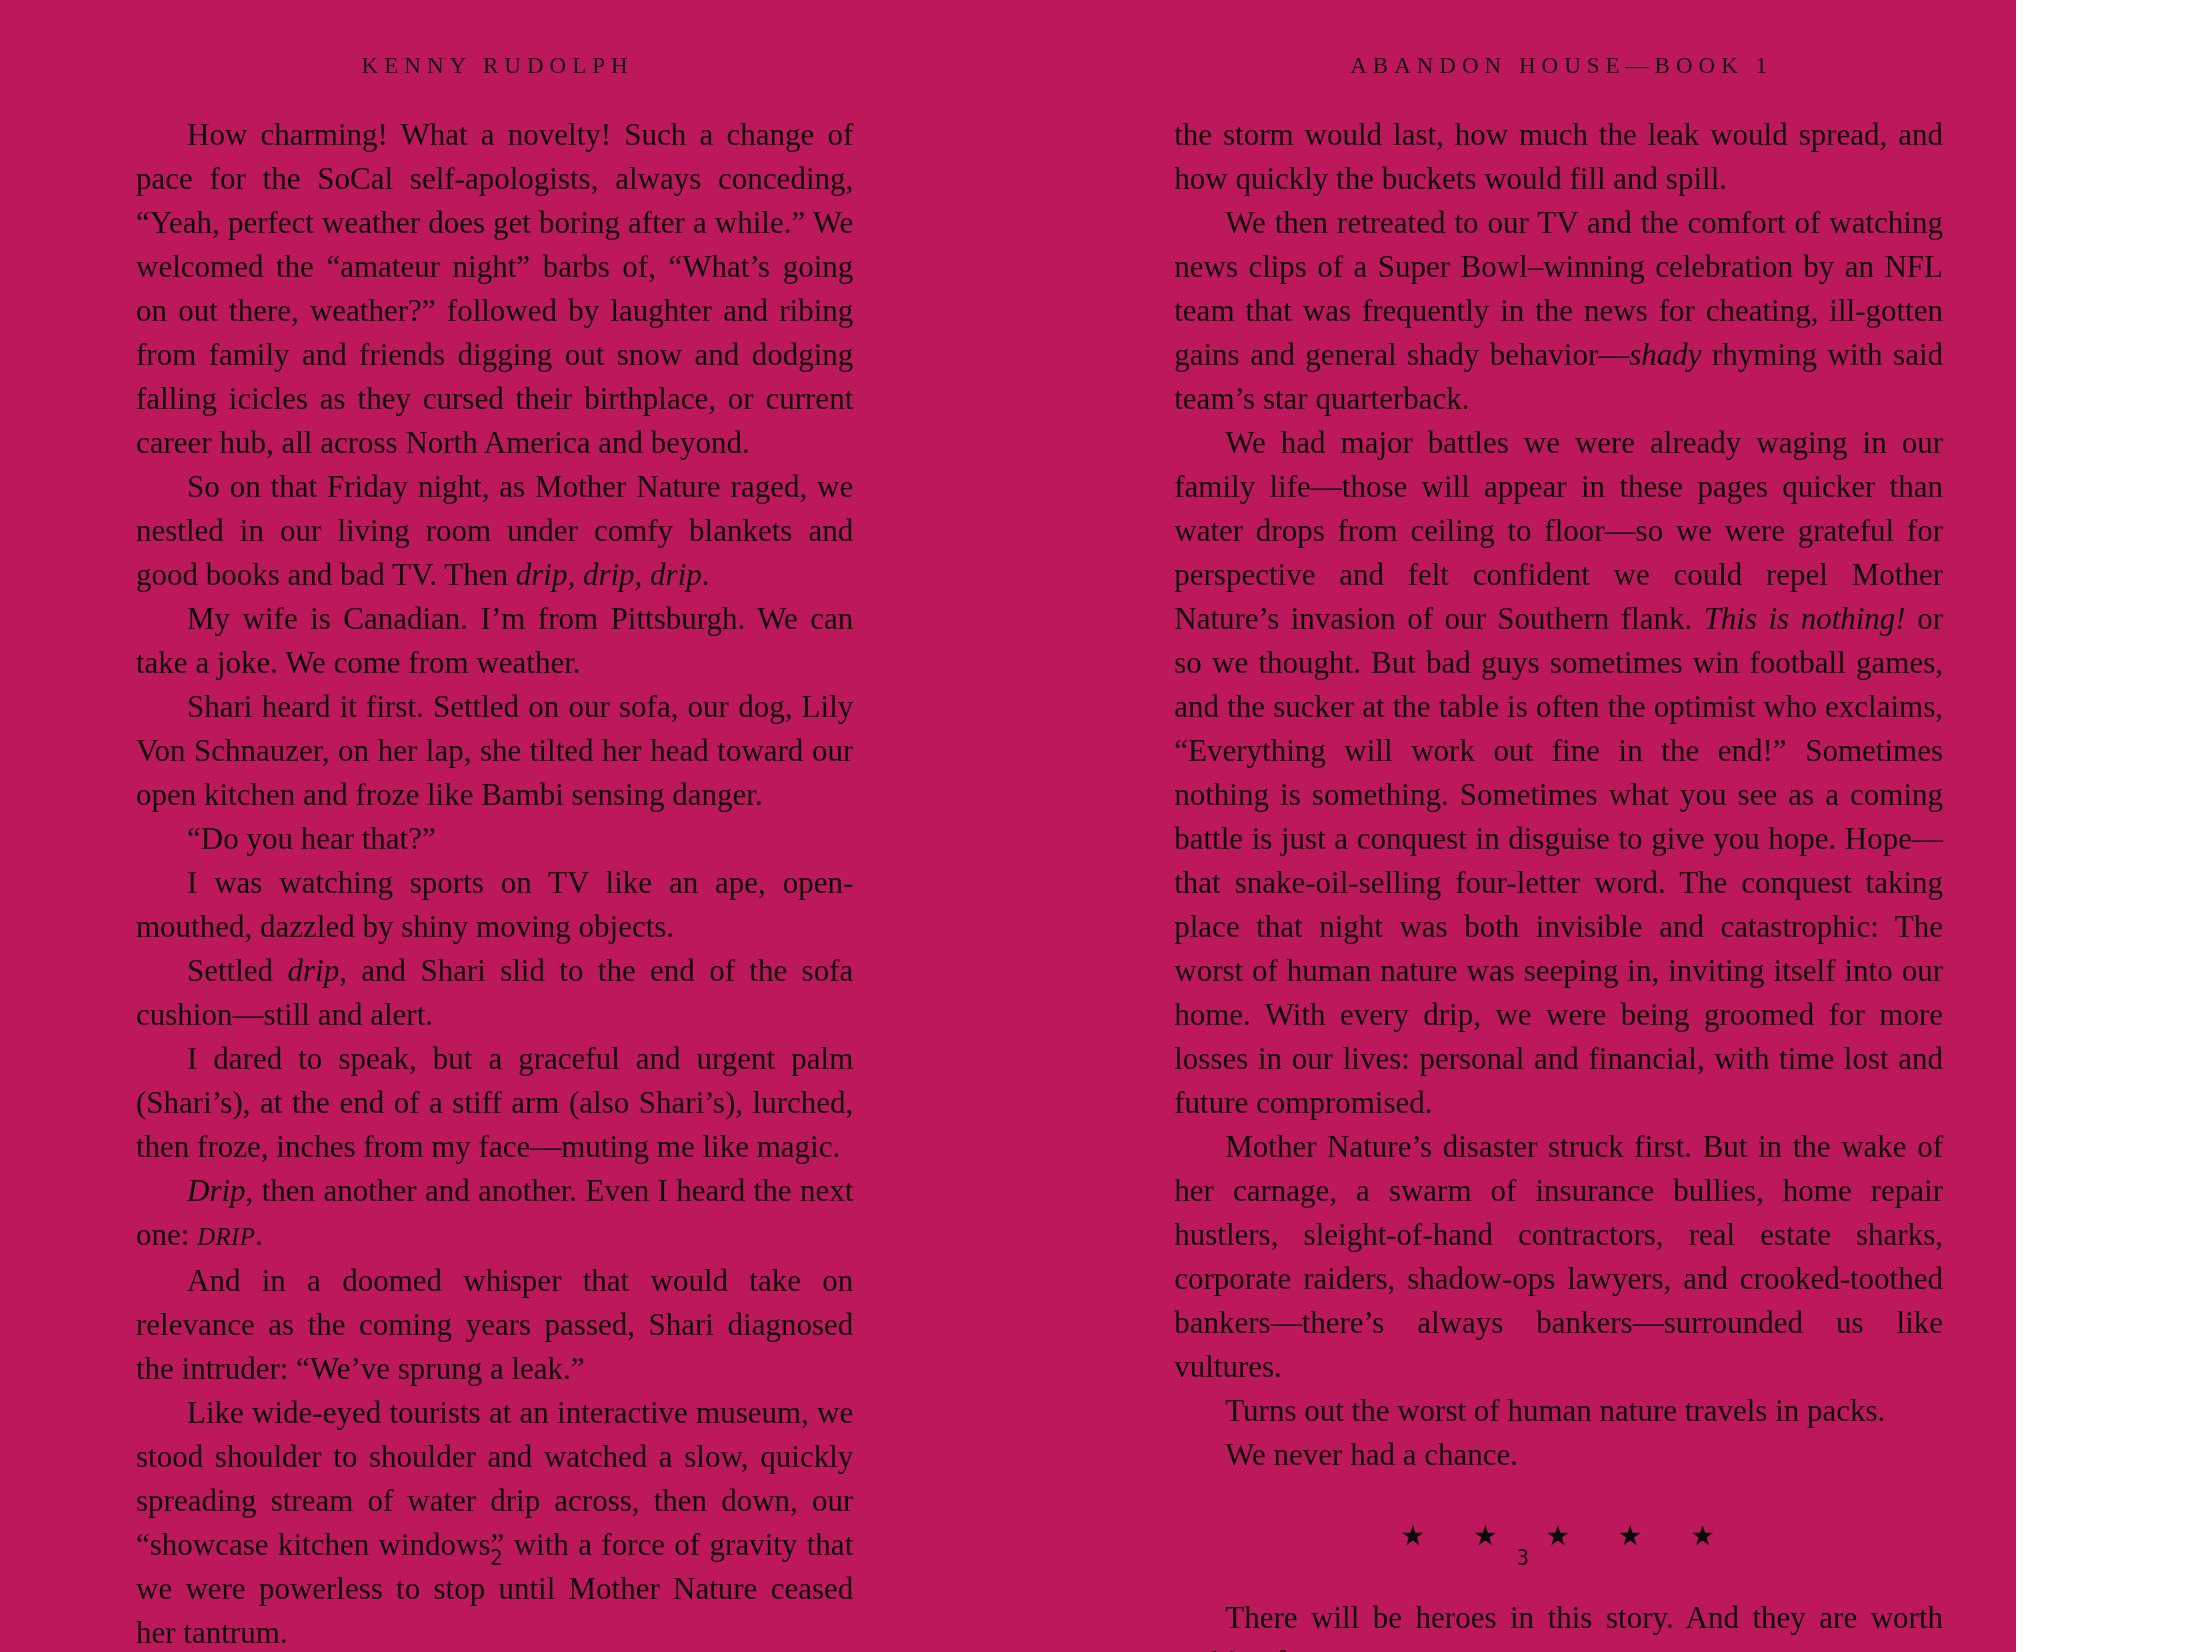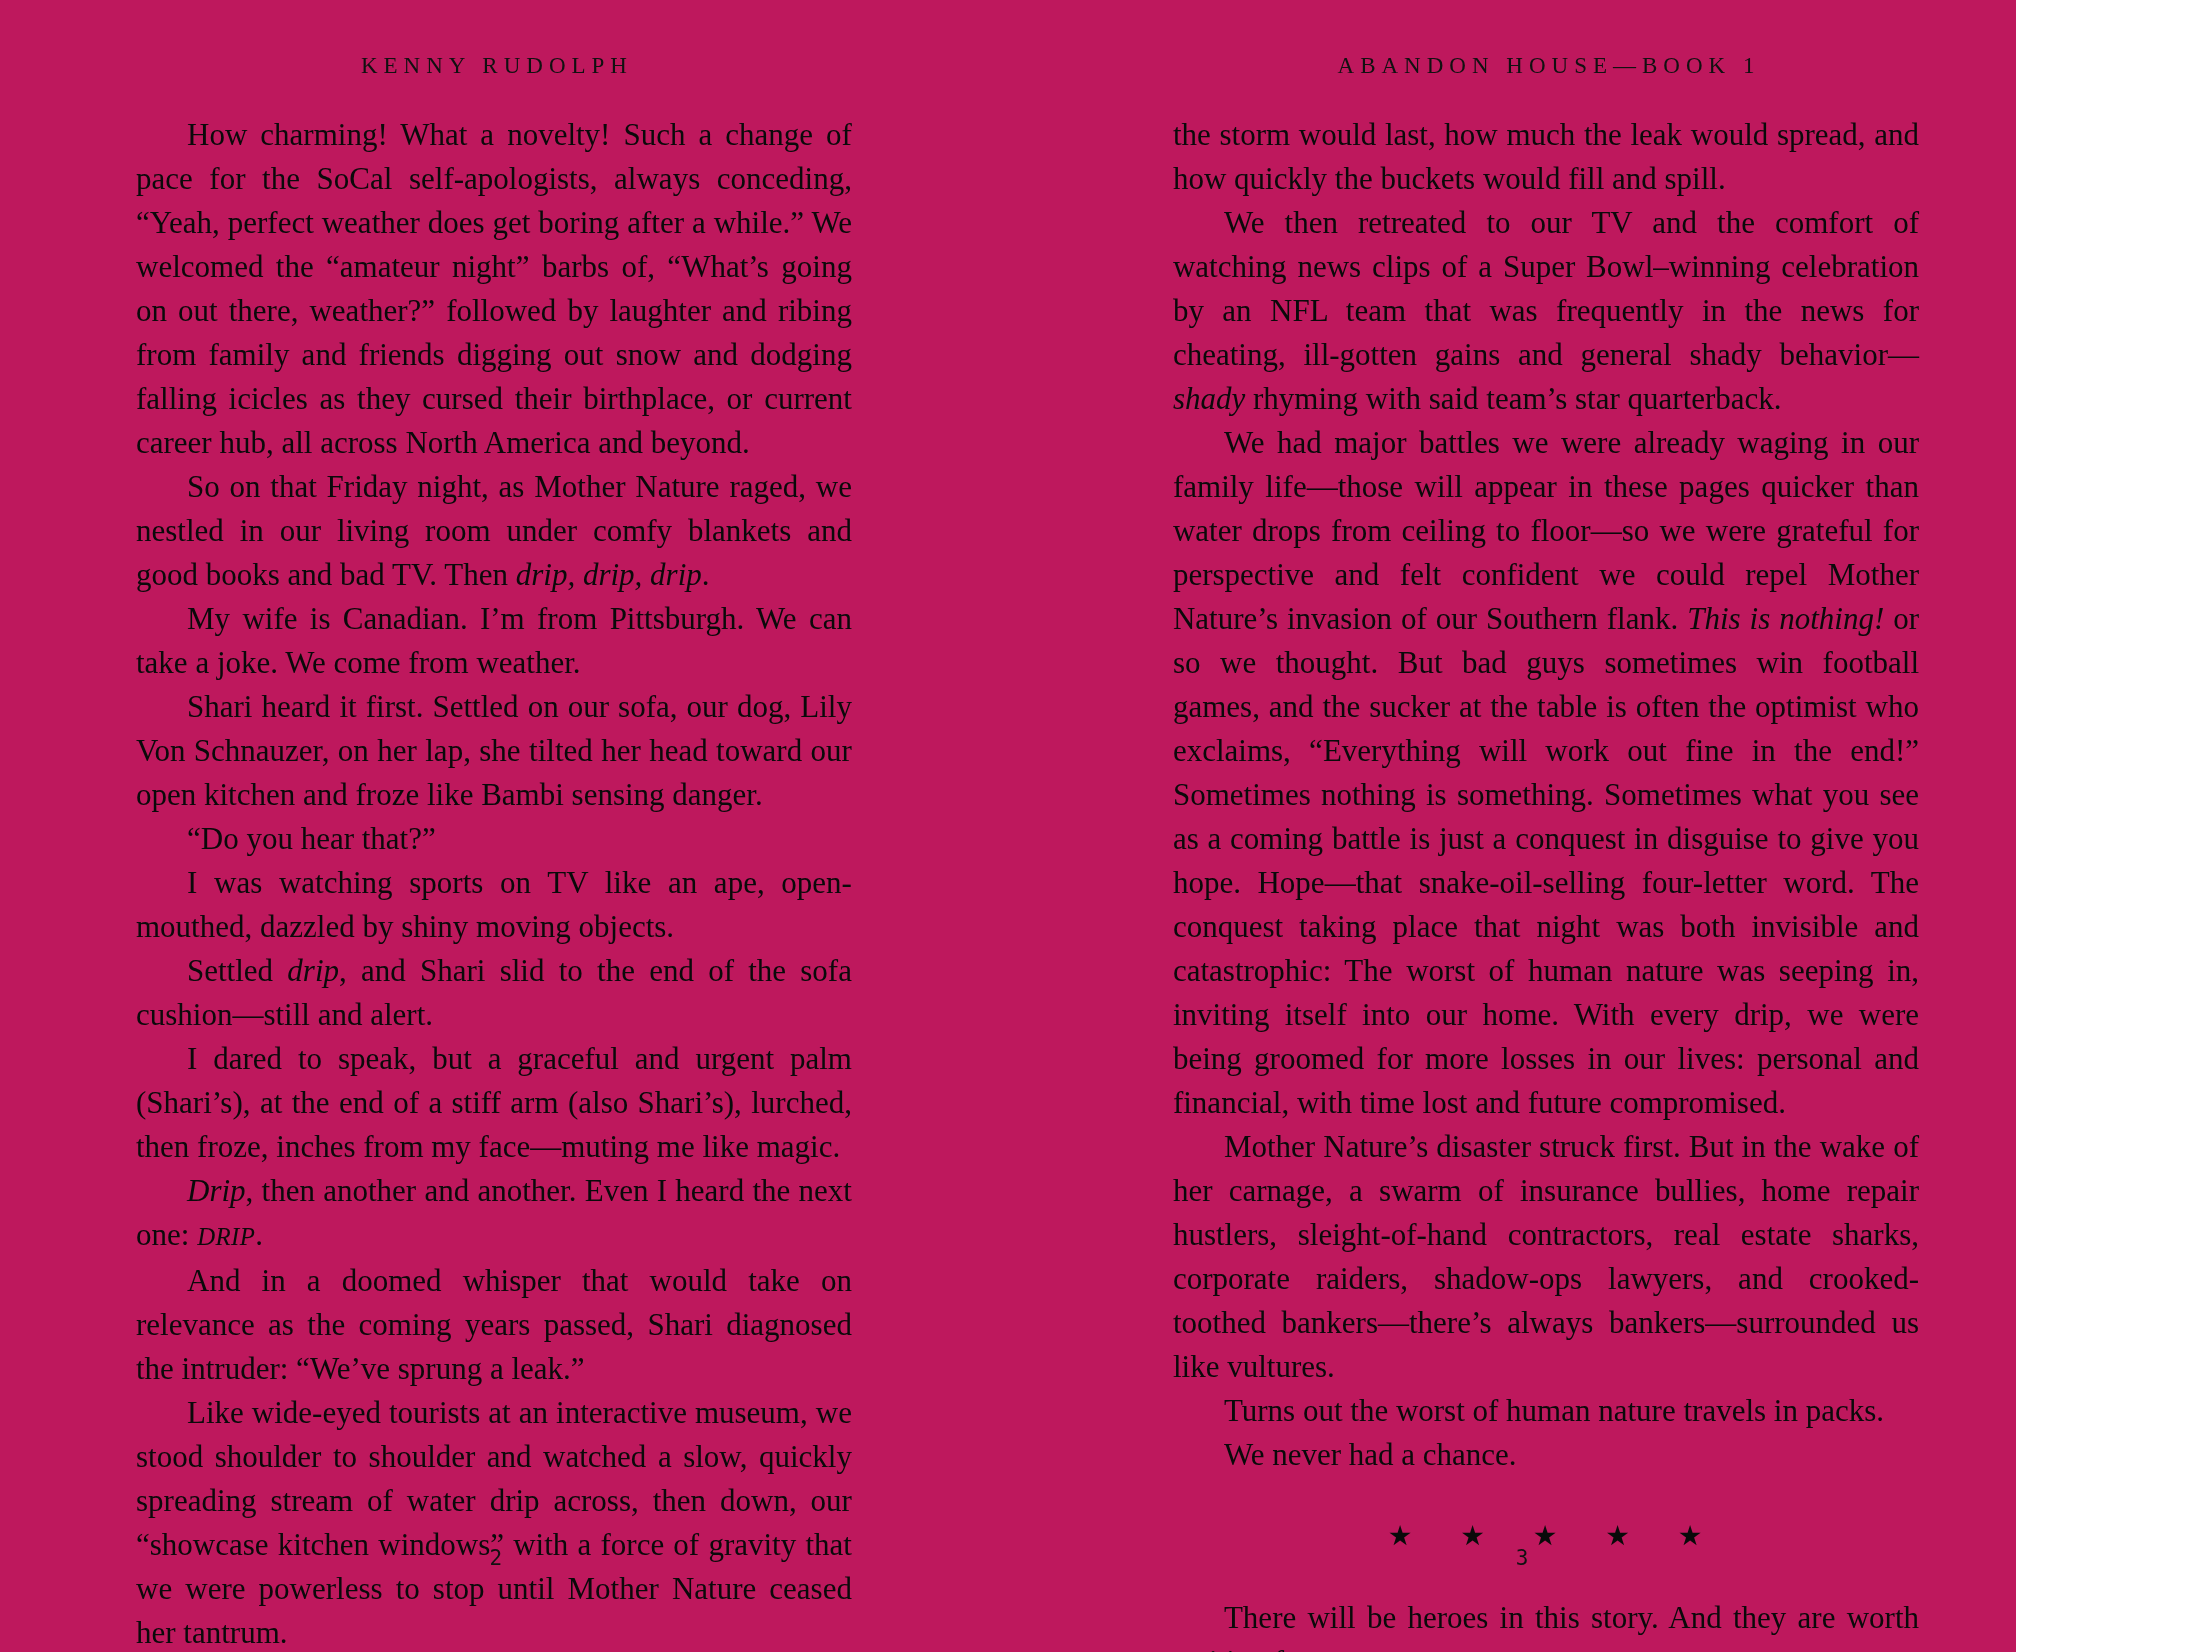--- a/index.html
+++ b/index.html
@@ -25,21 +25,21 @@
   }
 
   .page {
     position: relative;
     width: 1102px;
     height: 1653px;
     box-sizing: border-box;
   }
 
   .page-left  { padding: 0 158px 0 136px; }
-  .page-right { padding: 0 97px 0 163px; }
+  .page-right { padding: 0 73px 0 163px; }
 
   .running-head {
     text-align: center;
     font-family: "Liberation Serif", "DejaVu Serif", serif;
     font-size: 23px;
     letter-spacing: 6px;
     text-indent: 6px;
     color: #111111;
     padding-top: 53px;
     height: 31px;

